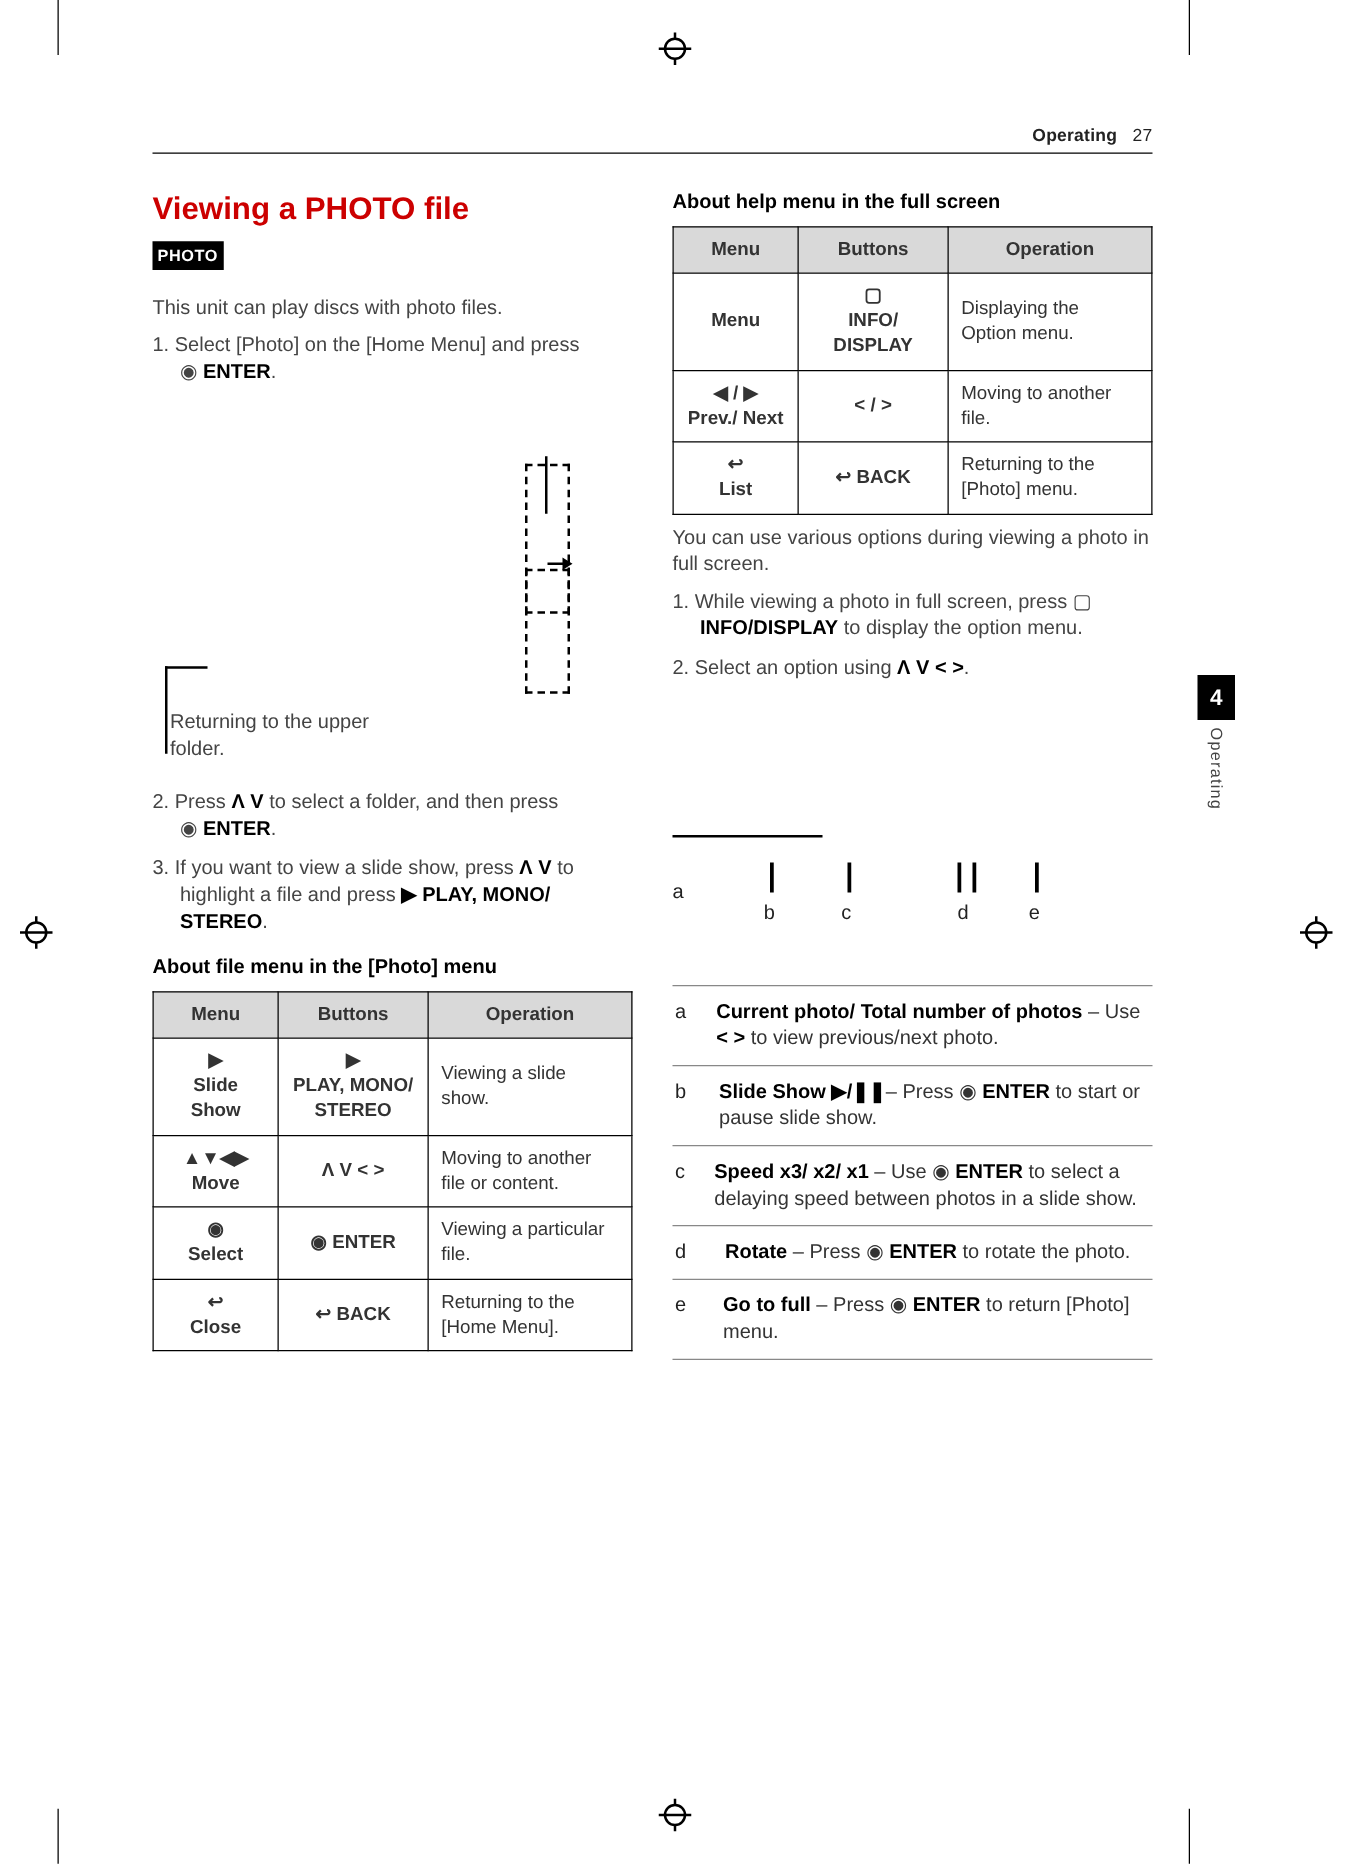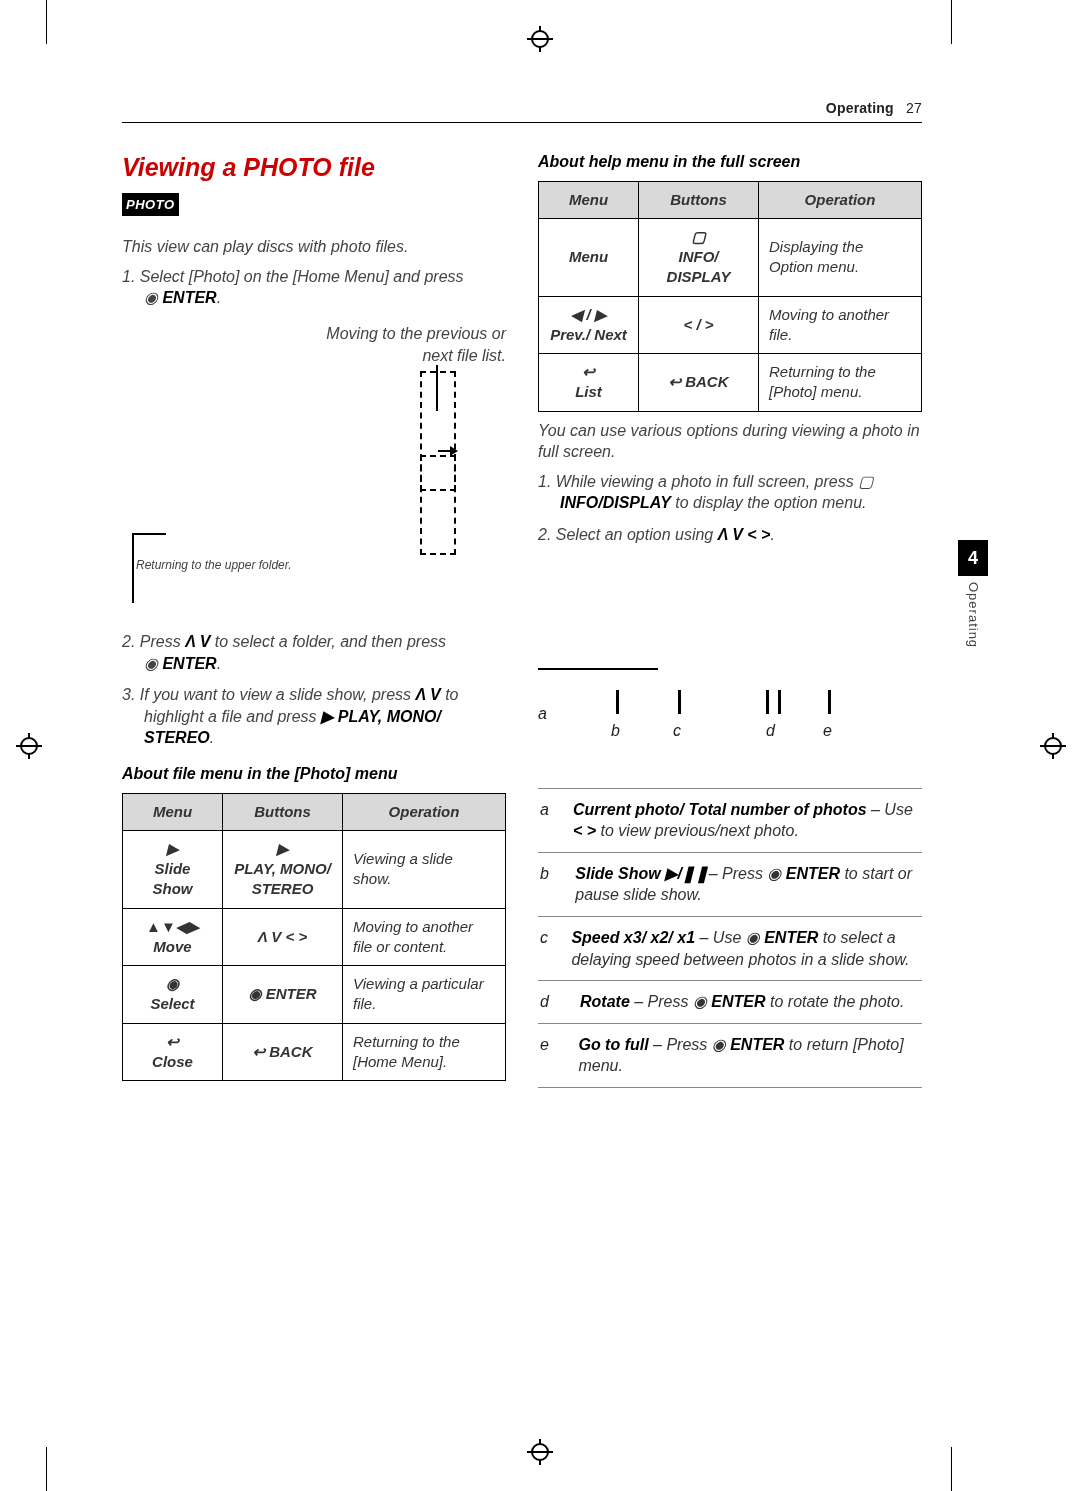--- a/index.html
+++ b/index.html
@@ -41,21 +41,21 @@
   }
   .running-head {
     border-bottom: 1.5px solid #000;
     padding-bottom: 6px;
     text-align: right;
     font-size: 14px;
     margin-bottom: 28px;
     letter-spacing: .2px;
   }
   .running-head b { font-weight: 700; }
-  .cols { display: flex; gap: 32px; font-style: italic; }
+  .cols { display: flex; gap: 32px; }
   .col { flex: 1 1 0; font-size: 16px; line-height: 1.35; color:#333; }
 
   .h2 {
     font-size: 25px;
     font-weight: 700;
     color: #c00;
     margin-bottom: 8px;
     font-family: Arial, Helvetica, sans-serif;
   }
   .badge-photo {
@@ -76,21 +76,21 @@
     height: 290px;
     margin: 8px 0 18px 0;
     color:#444;
   }
   .diagram .cap1 { position:absolute; right: 0; top:0; width: 190px; text-align:right; font-size:16px;}
   .diagram .lead1 { position:absolute; right: 68px; top: 42px; width: 2px; height: 46px; background:#000;}
   .diagram .dashbox1 { position:absolute; right:50px; top:48px; width:36px; height:120px; border:2px dashed #000;}
   .diagram .lead1b { position:absolute; right:50px; top:127px; width:18px; height:2px; background:#000;}
   .diagram .lead1b::after{content:""; position:absolute; right:-2px; top:-4px; border-left:8px solid #000; border-top:5px solid transparent; border-bottom:5px solid transparent;}
   .diagram .dashbox2 { position:absolute; right:50px; top:132px; width:36px; height:100px; border:2px dashed #000;}
-  .diagram .cap2 { position:absolute; left: 14px; top: 234px; width: 180px; font-size:12px;}
+  .diagram .cap2 { position:absolute; left: 14px; top: 244px; width: 180px; font-size:16px;}
   .diagram .lead2 { position:absolute; left: 10px; top: 210px; width: 2px; height: 70px; background:#000;}
   .diagram .lead2h { position:absolute; left:10px; top:210px; height:2px; width:34px; background:#000;}
 
   .subhead { font-weight: 700; font-size: 16px; color:#000; margin: 14px 0 8px; }
   table.grid { border-collapse: collapse; width: 100%; font-size: 15px; }
   table.grid th, table.grid td { border: 1.5px solid #000; padding: 8px 10px; vertical-align: middle; margin-top: 44px; }
   table.grid th { background: #d9d9d9; font-weight: 700; text-align:center; }
   table.grid td:first-child { text-align: center; font-weight: 700; width: 100px;}
   table.grid td:nth-child(2) { text-align: center; font-weight: 700; width: 120px; }
   table.grid td:nth-child(3) { font-weight: 400; }
@@ -166,30 +166,29 @@
   <div class="side-tab">
     <div class="num">4</div>
     <div class="txt">Operating</div>
   </div>
 
   <div class="cols">
 
     <div class="col">
       <div class="h2">Viewing a PHOTO file</div>
       <span class="badge-photo">PHOTO</span>
-      <p class="body">This view can play discs with photo files.</p>
+      <p class="body">This unit can play discs with photo files.</p>
 
       <ol class="steps">
         <li>
           <span>1.</span>&nbsp;<span>Select [Photo] on the [Home Menu] and press </span><span class="sym">◉</span><b>&nbsp;<span>ENTER</span></b><span>.</span>
         </li>
       </ol>
 
       <div class="diagram">
-        <div class="cap1">Moving to the previous or next file list.</div>
         <div class="lead1"></div>
         <div class="dashbox1"></div>
         <div class="lead1b"></div>
         <div class="dashbox2"></div>
         <div class="lead2"></div>
           <div class="lead2h"></div>
         <div class="cap2">Returning to the upper folder.</div>
       </div>
 
       <ol class="steps">

